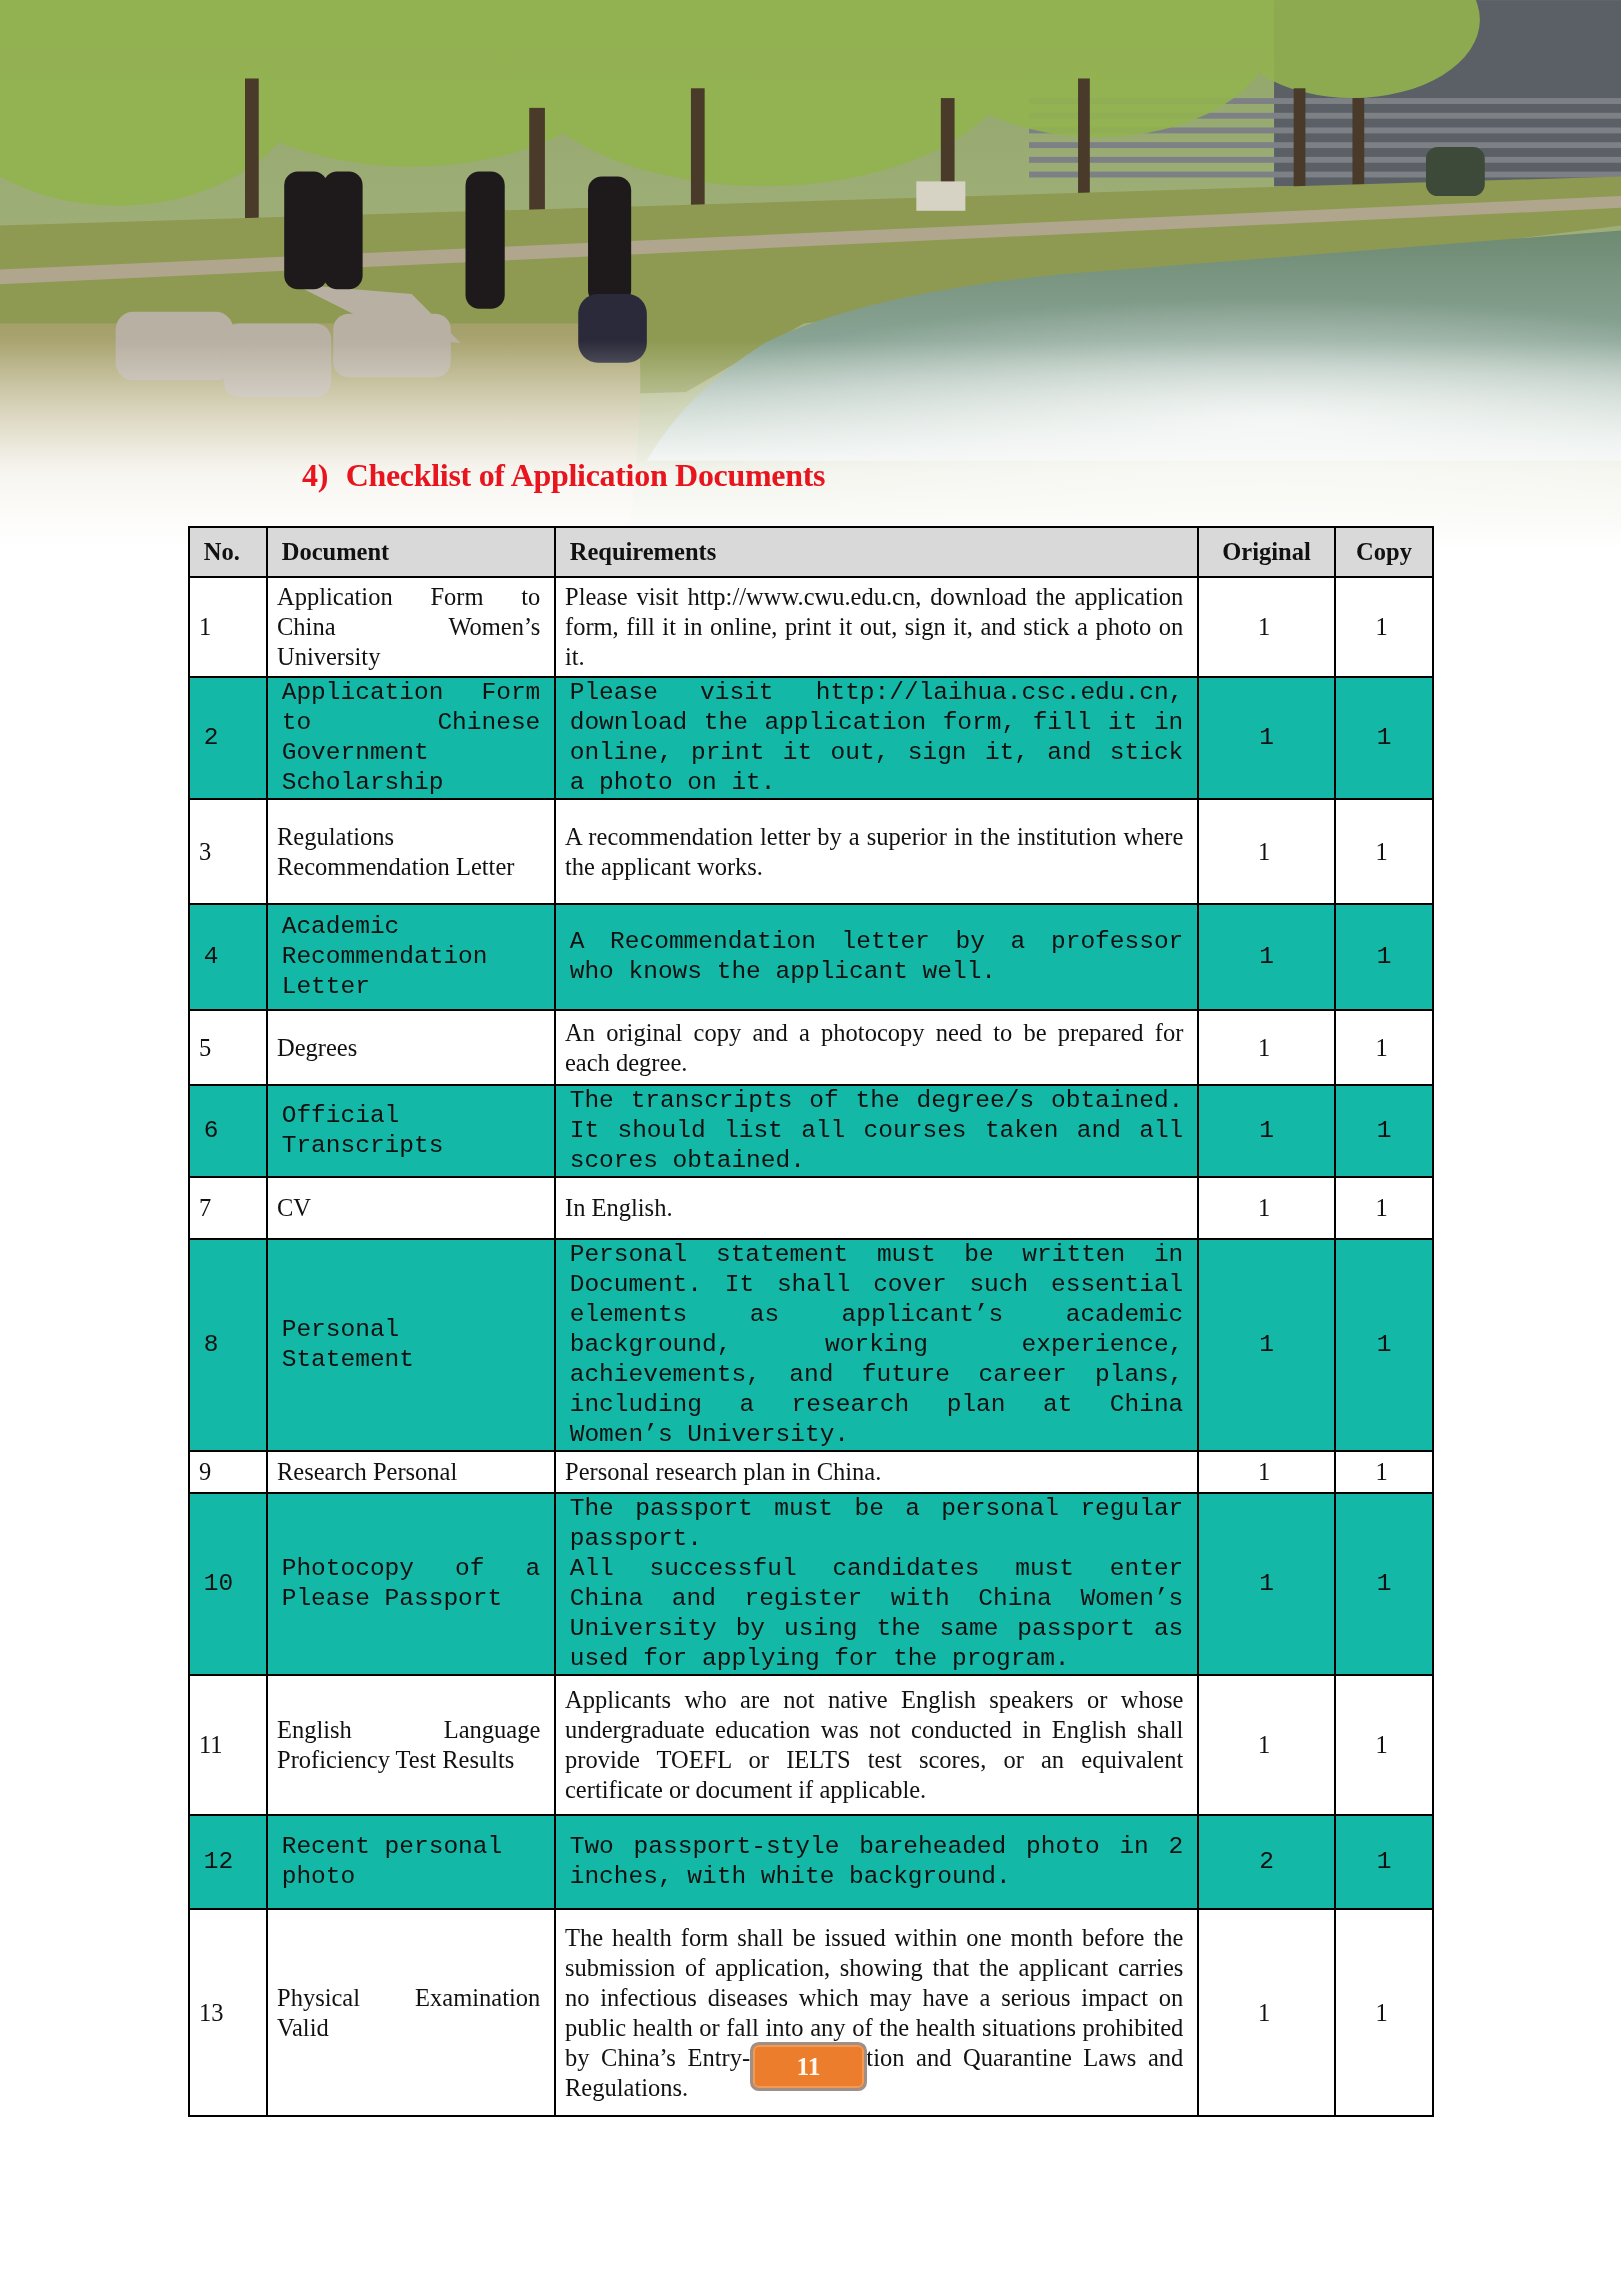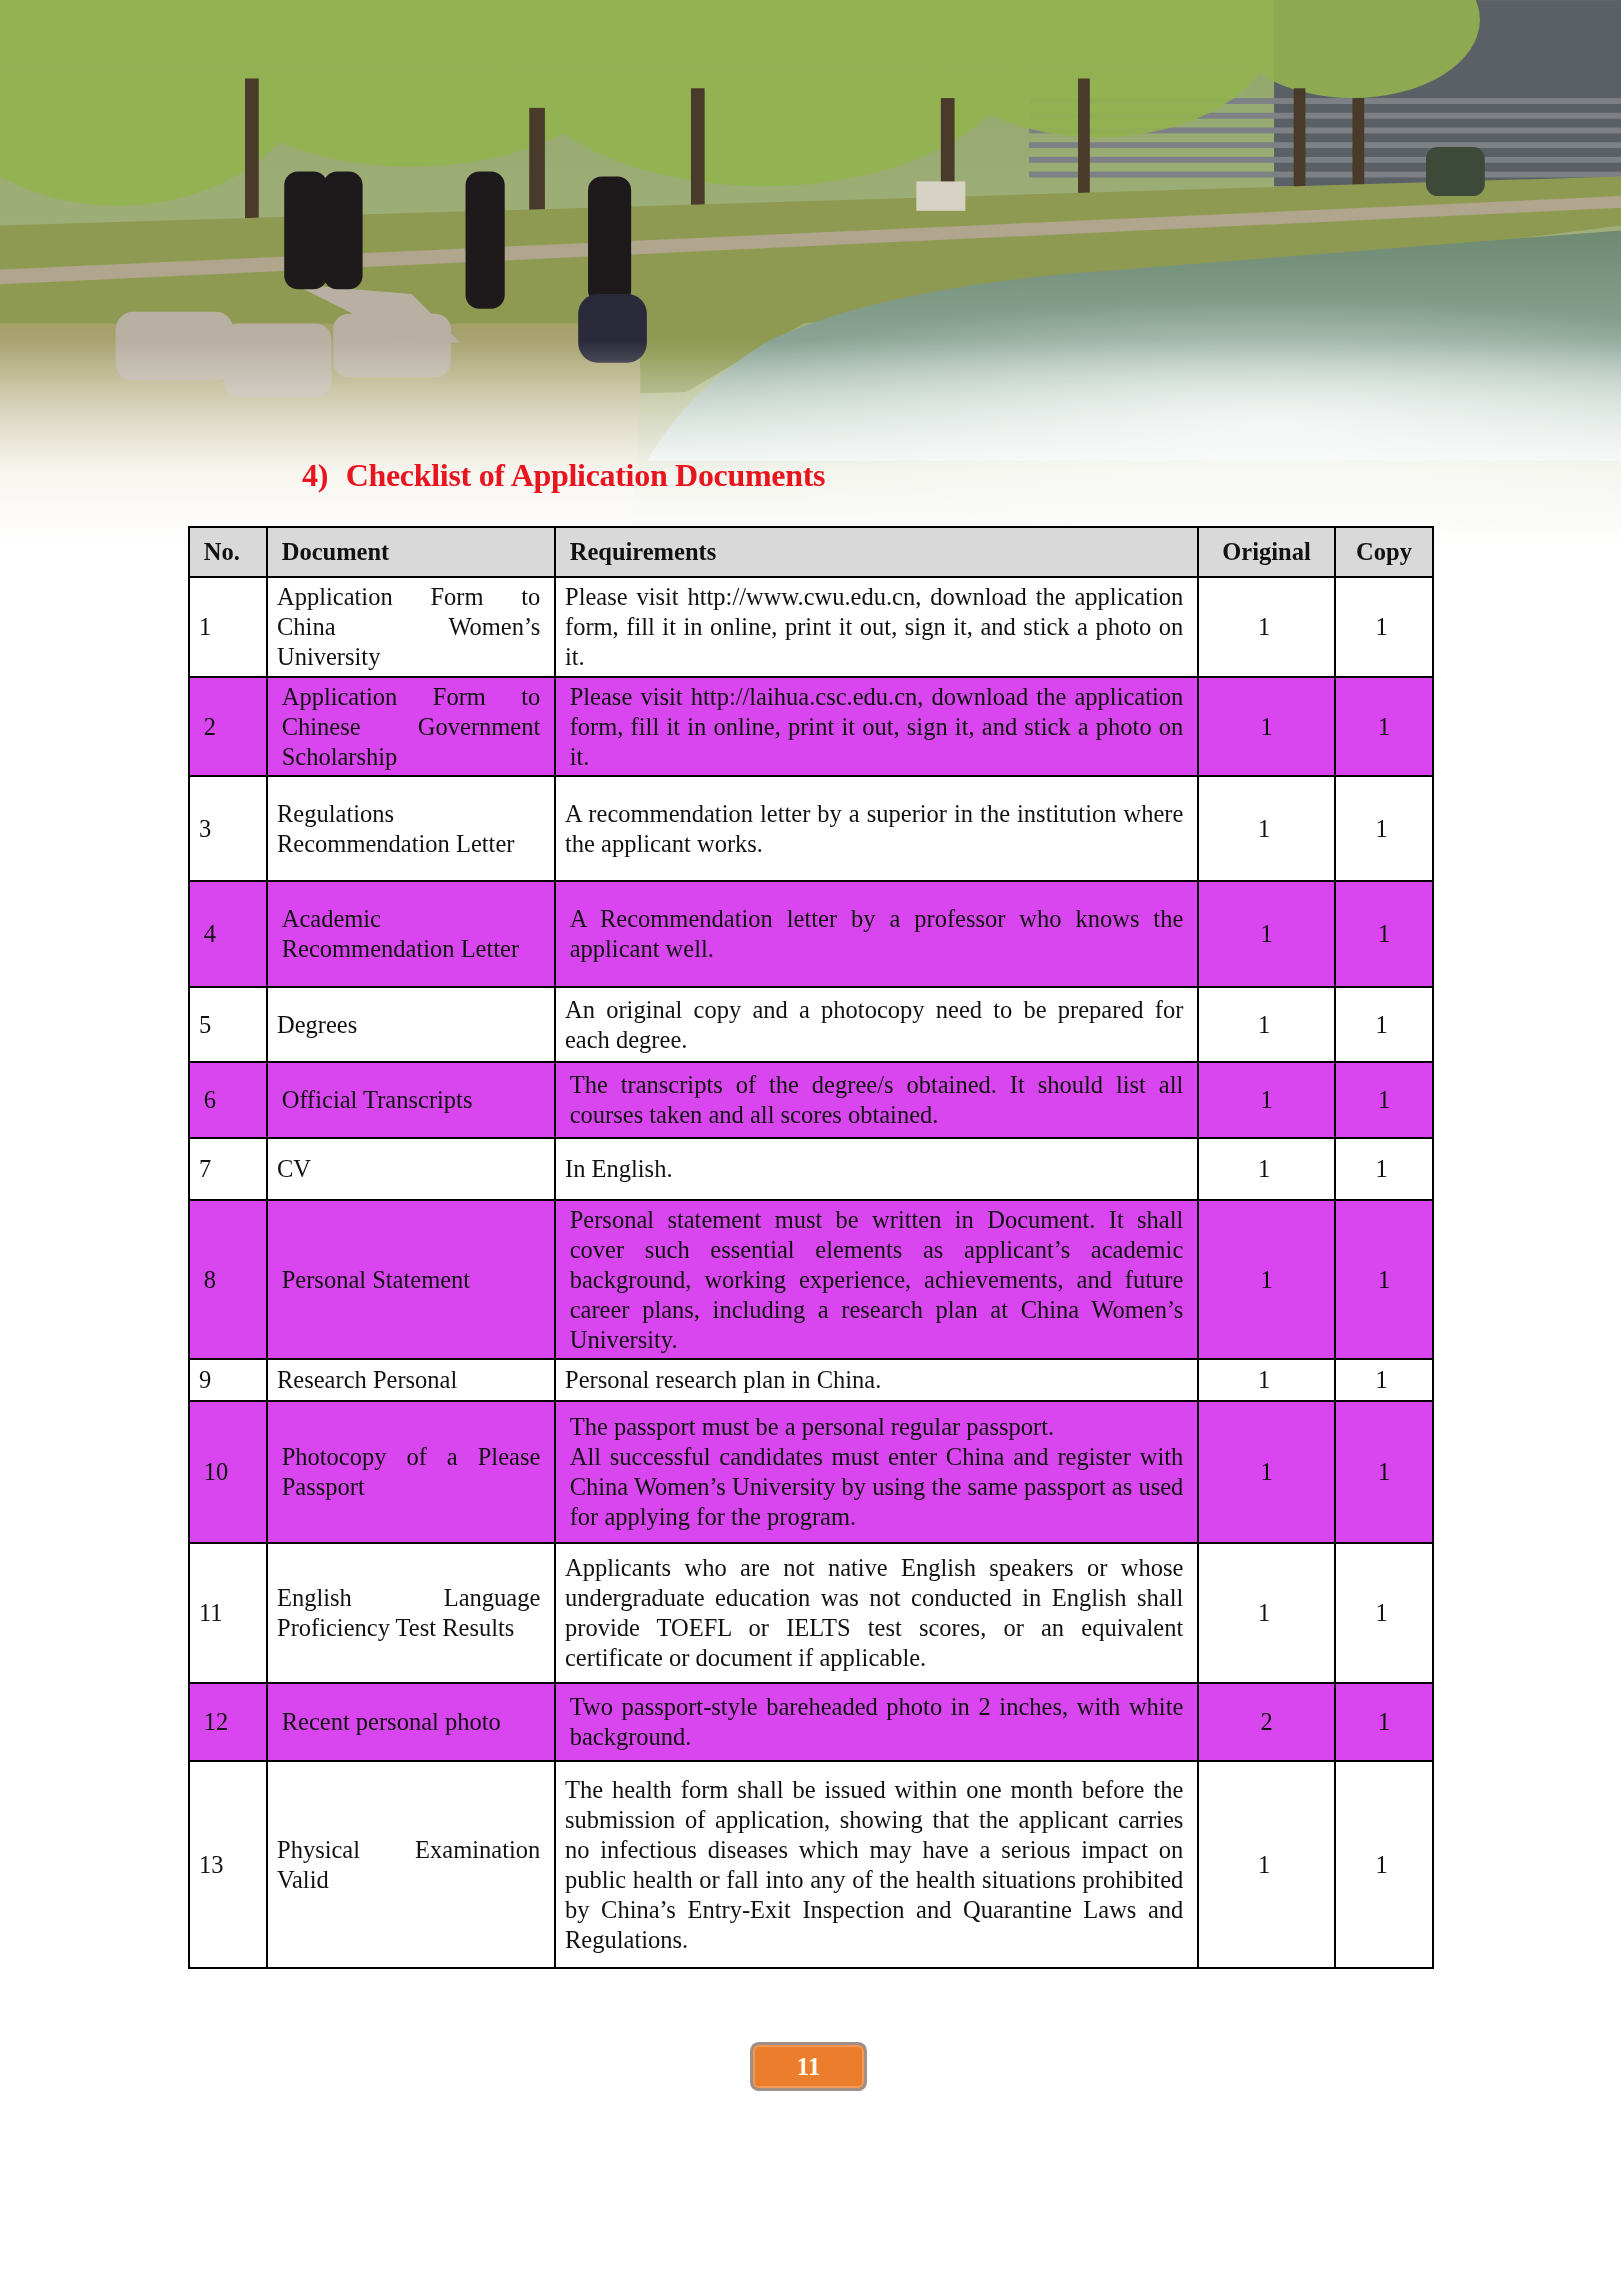--- a/index.html
+++ b/index.html
@@ -34,21 +34,21 @@
     font-family: "Liberation Serif", serif; font-size: 24.5px; line-height: 30px;
   }
   table.checklist td, table.checklist th {
     border: 2.9px solid #000; padding: 0 13.7px; vertical-align: middle;
   }
   table.checklist th {
     background: #d9d9d9; font-weight: bold; text-align: left; height: 48px; font-size: 24.5px; margin-top: 36px;
   }
   table.checklist th.center, table.checklist td.center { text-align: center; }
   table.checklist td.just { text-align: justify; text-align-last: left; }
-  table.checklist tr.shade td { background: #d946ef; }
+  table.checklist tr.shade td { background: #14b8a6; font-family: Liberation Mono, monospace; }
   table.checklist tr.plain td { background: #ffffff; padding-left: 9px; }
   td.no { padding-left: 12.7px; }
   
   .page-badge {
     position: absolute; left: 750px; top: 2042px; width: 117px; height: 49px;
     box-sizing: border-box; border: 3.9px solid #a08f86; border-radius: 8.8px;
     background: #ec7d2d; display: flex; align-items: center; justify-content: center;
     box-shadow: inset 0 0 0 2px #f29a55;
   }
   .page-badge span {
@@ -227,21 +227,21 @@
       <td class="center">1</td>
       <td class="center">1</td>
     </tr>
     <tr class="plain" style="height:140px">
       <td class="no">11</td>
       <td class="just">English Language Proficiency Test Results</td>
       <td class="just">Applicants who are not native English speakers or whose undergraduate education was not conducted in English shall provide TOEFL or IELTS test scores, or an equivalent certificate or document if applicable.</td>
       <td class="center">1</td>
       <td class="center">1</td>
     </tr>
-    <tr class="shade" style="height:78px">
+    <tr class="shade" style="height:94px">
       <td class="no">12</td>
       <td>Recent personal photo</td>
       <td class="just">Two passport-style bareheaded photo in 2 inches, with white background.</td>
       <td class="center">2</td>
       <td class="center">1</td>
     </tr>
     <tr class="plain" style="height:207px">
       <td class="no">13</td>
       <td class="just">Physical Examination Valid</td>
       <td class="just">The health form shall be issued within one month before the submission of application, showing that the applicant carries no infectious diseases which may have a serious impact on public health or fall into any of the health situations prohibited by China’s Entry-Exit Inspection and Quarantine Laws and Regulations.</td>

